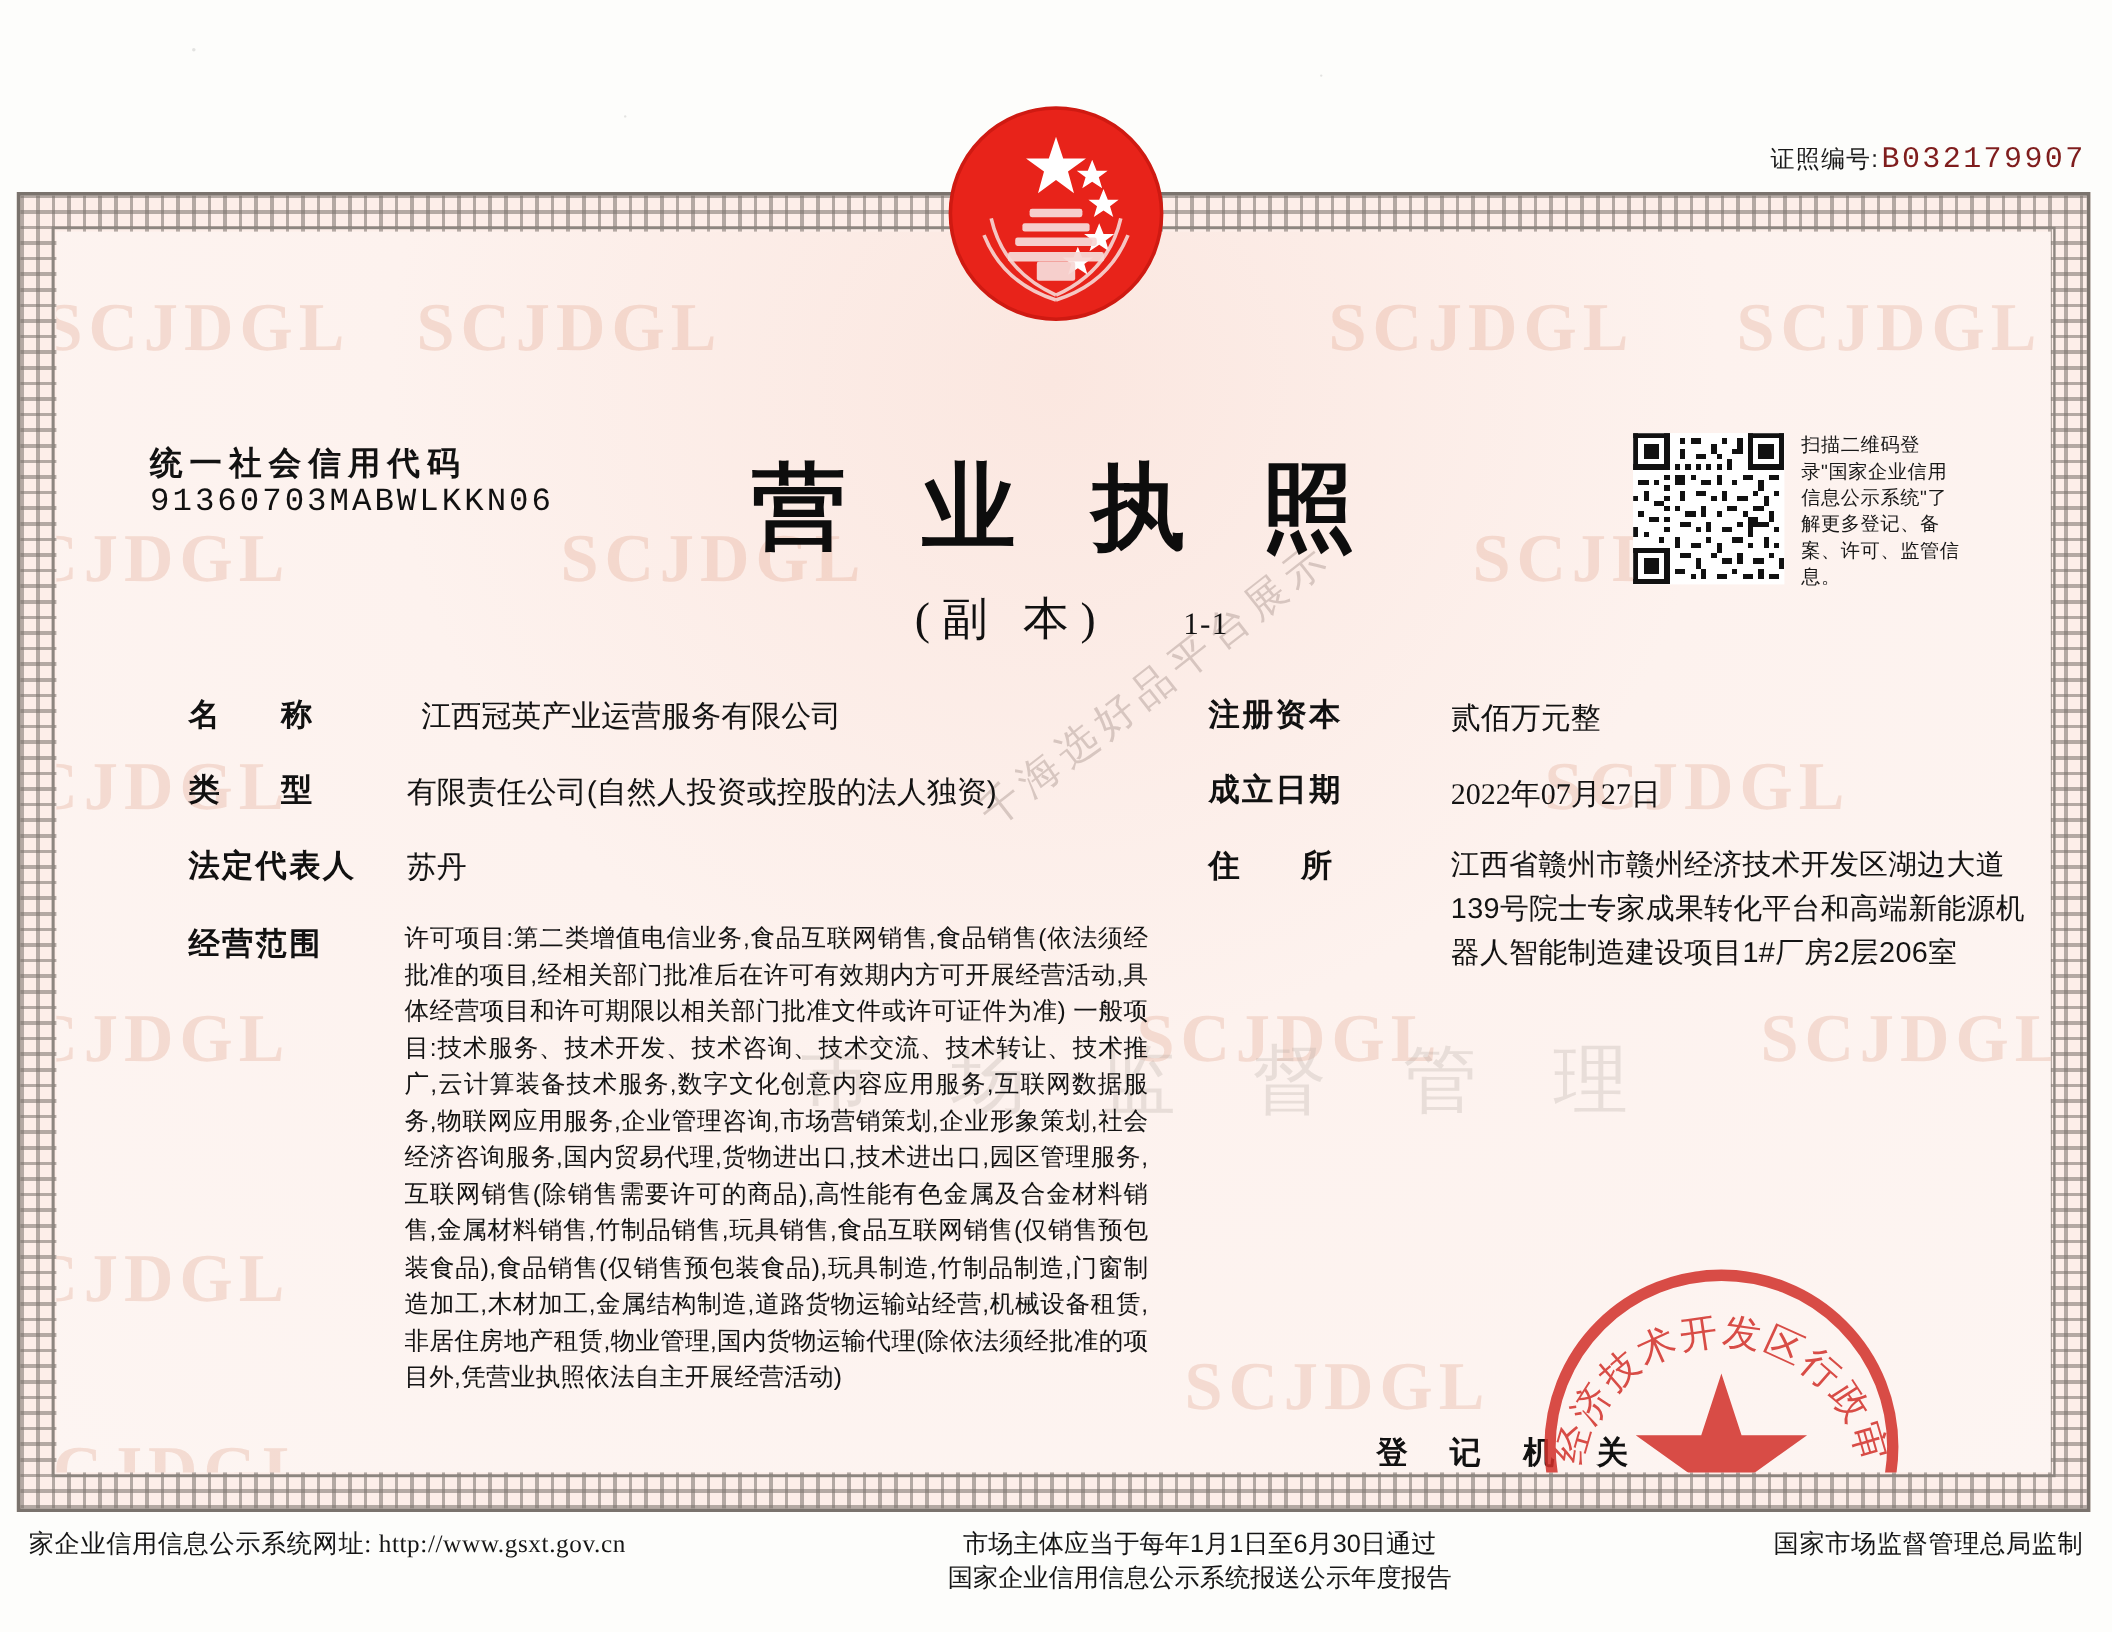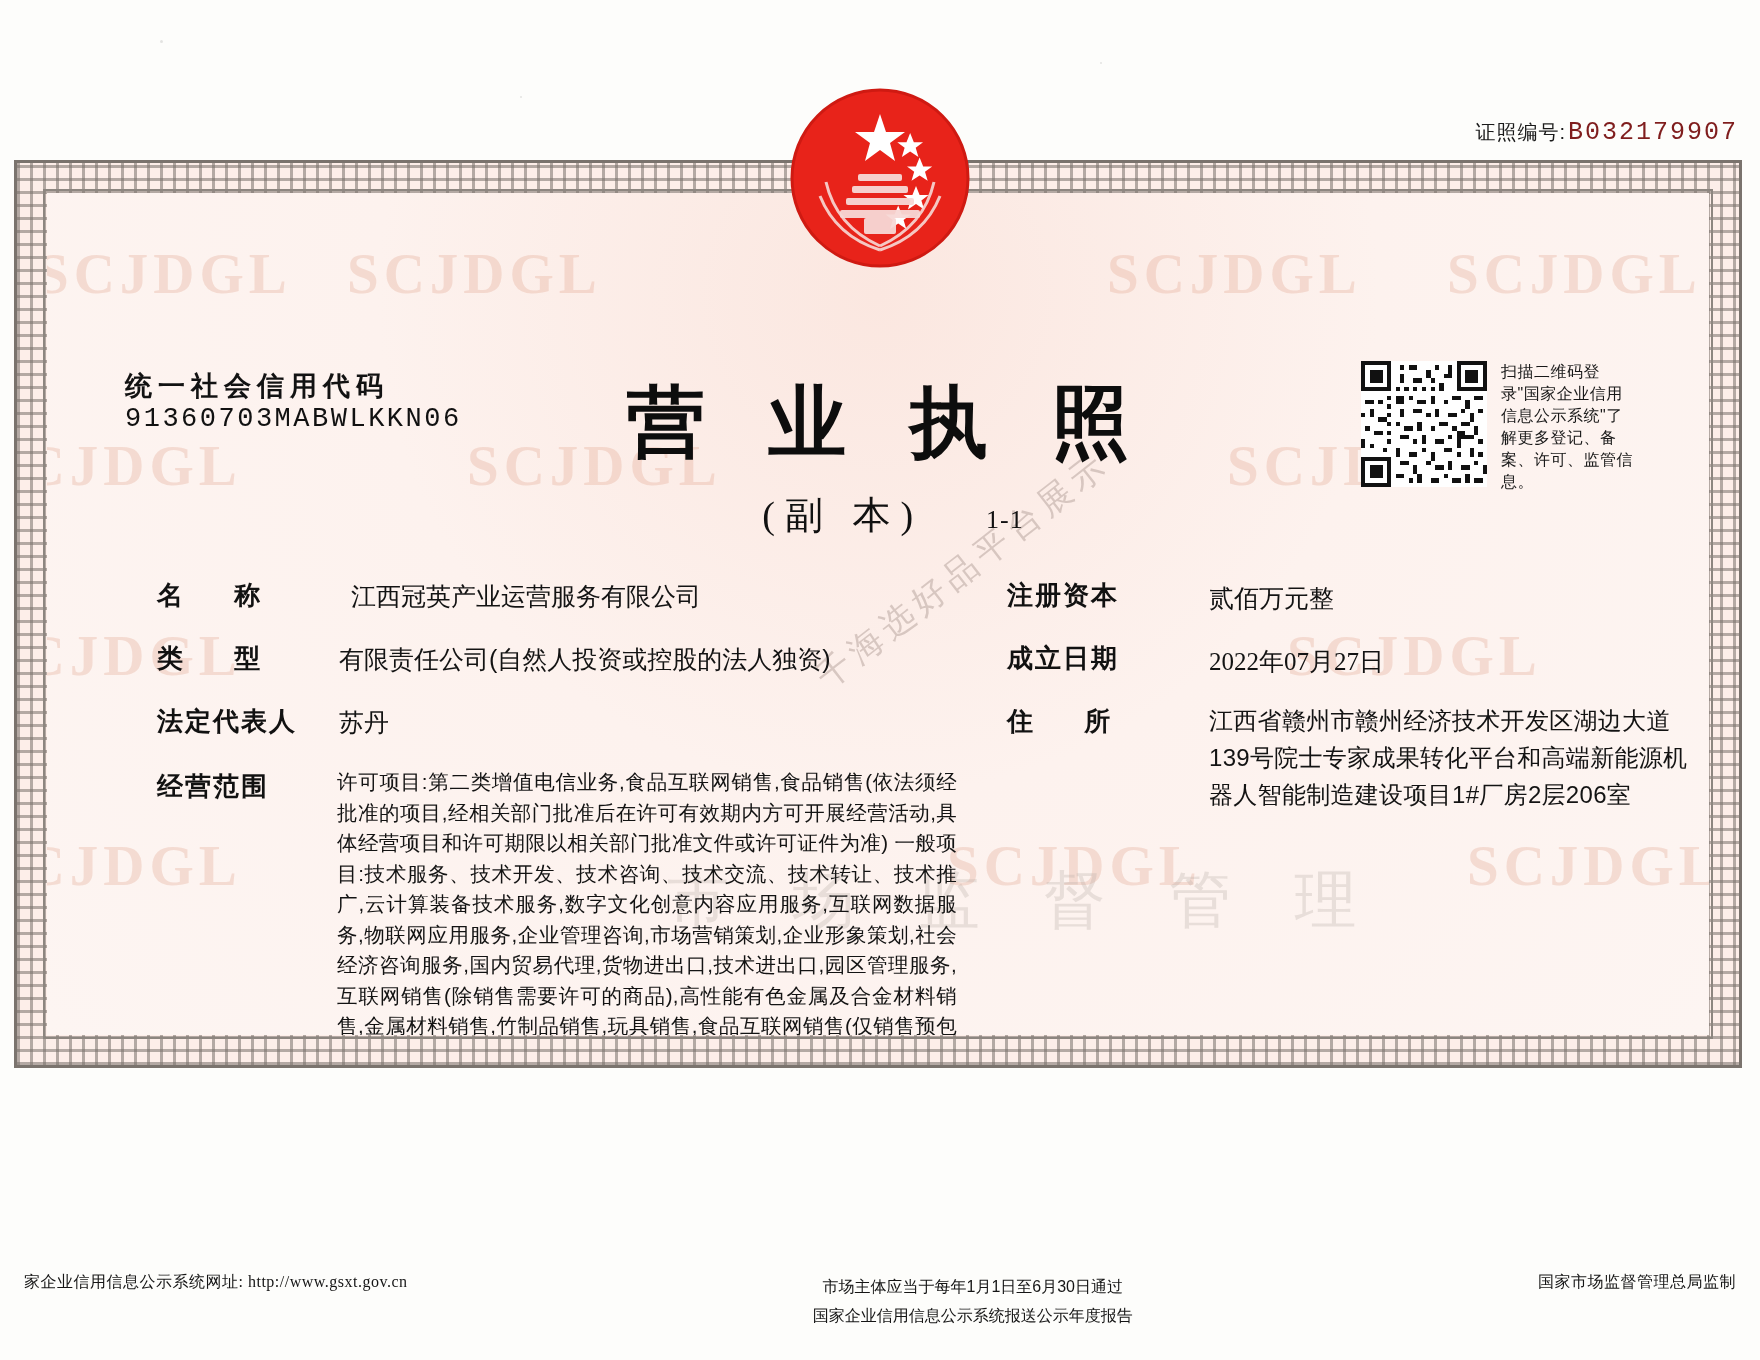--- a/index.html
+++ b/index.html
@@ -43,21 +43,21 @@
     font-size: 25px;
     letter-spacing: 2px;
   }
 
   
   #cert {
     position: absolute;
     left: 14px;
     top: 160px;
     width: 1728px;
-    height: 908px;
+    height: 1100px;
     background: #fdeee9;
     border: 3px solid #7a736d;
     box-sizing: border-box;
   }
   #cert .guilloche {
     position: absolute;
     inset: 0;
     border: 26px solid transparent;
     box-sizing: border-box;
     background:
@@ -290,21 +290,21 @@
   #footer {
     position: absolute;
     left: 0;
     top: 1272px;
     width: 1760px;
     display: flex;
     align-items: flex-start;
     justify-content: space-between;
     padding: 0 24px;
     box-sizing: border-box;
-    font-size: 16px;
+    font-size: 21px;
     color: #151515;
   }
   #footer .f-left { font-family: "Liberation Serif", serif; letter-spacing: .5px; }
   #footer .f-center { text-align: center; line-height: 29px; }
   #footer .f-right { letter-spacing: .5px; }
 
   
   .speck {
     position: absolute;
     background: rgba(0,0,0,.10);

